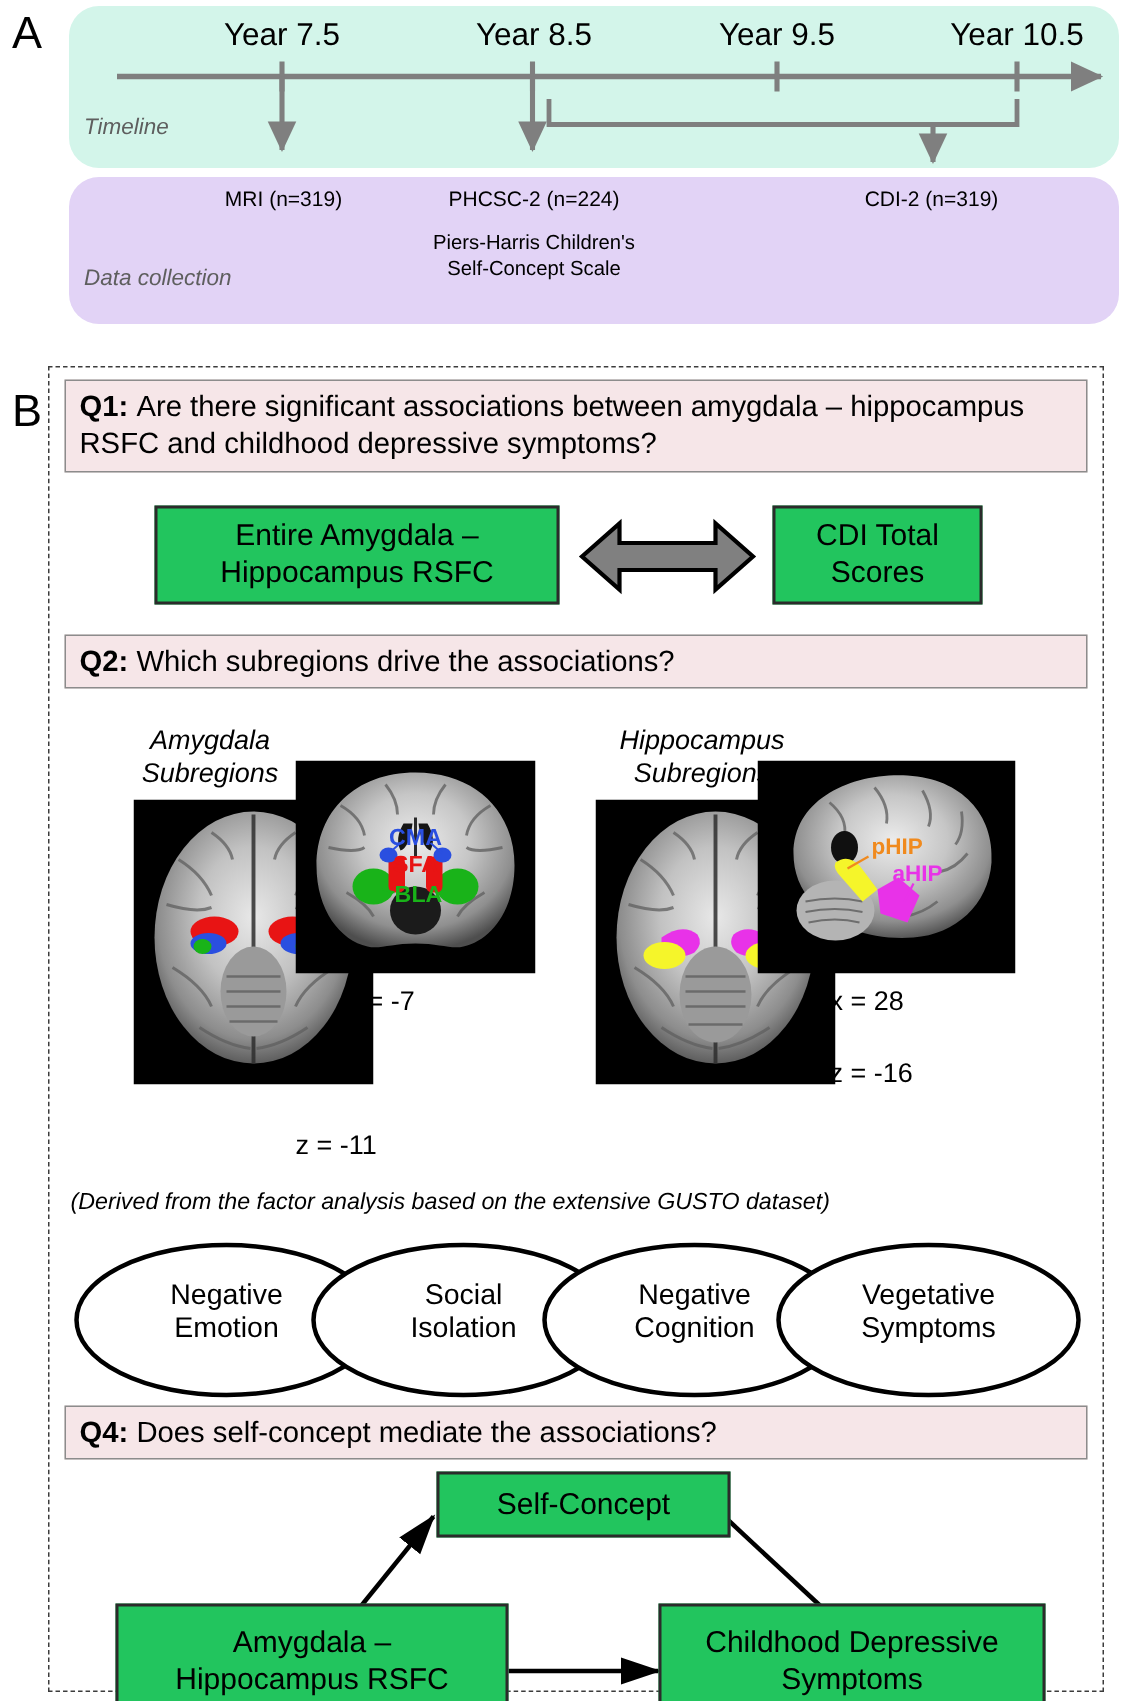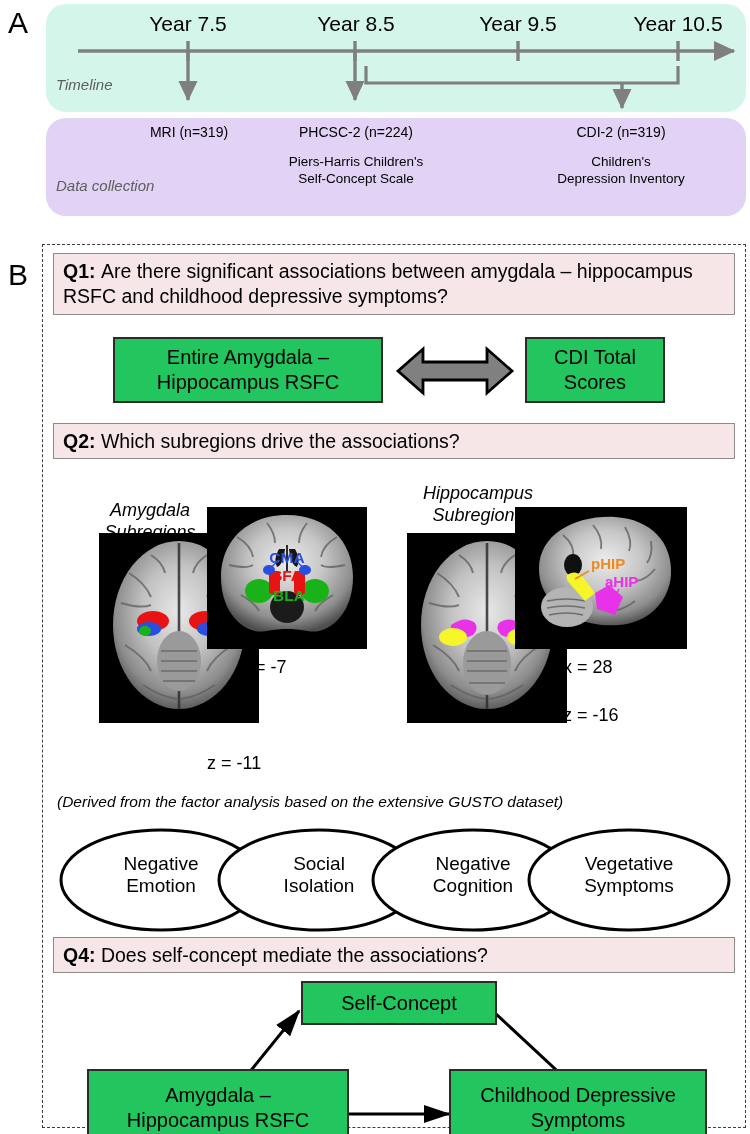--- a/index.html
+++ b/index.html
@@ -74,21 +74,21 @@
     width: 210px;
     line-height: 1.25;
     font-family: "Liberation Sans", sans-serif;
   }
 
   #timeline-svg { position: absolute; left: 0; top: 0; }
 
   
   #panel-b {
     position: absolute;
-    left: 42px; top: 244px;
+    left: 32px; top: 244px;
     width: 704px; height: 884px;
     border: 1.6px dashed #3c3c3c;
     background: #fff;
   }
 
   .q-header {
     position: absolute;
     left: 10px;
     width: 682px;
     background: #f6e6e8;
@@ -189,22 +189,20 @@
       <path d="M320,62 L320,79 L632,79 L632,62" fill="none" stroke="#7f7f7f" stroke-width="3.2"></path>
       <line x1="576" y1="79" x2="576" y2="104" stroke="#7f7f7f" stroke-width="3.4" marker-end="url(#tl-arrow)"></line>
     </svg>
 
     <div class="collect-title" style="left:38px; top:120px;">MRI (n=319)</div>
     <div class="collect-title" style="left:205px; top:120px;">PHCSC-2 (n=224)</div>
     <div class="collect-title" style="left:470px; top:120px;">CDI-2 (n=319)</div>
 
     <div class="collect-sub" style="left:205px; top:150px; white-space:pre-line;">Piers-Harris Children's
 Self-Concept Scale</div>
-    <div class="collect-sub" style="left:470px; top:150px; white-space:pre-line;">Children's
-Depression Inventory</div>
   </div>
 
   <div id="panel-b">
 
     <div class="q-header" style="top:8px; height:62px;">
       <b>Q1: </b>
       <span>Are there significant associations between amygdala – hippocampus RSFC and childhood depressive symptoms?</span>
     </div>
 
     <div class="wbox" style="left:70px; top:92px; width:270px; height:66px; white-space:pre-line;">Entire Amygdala –
@@ -215,21 +213,21 @@
     </svg>
 
     <div class="wbox" style="left:482px; top:92px; width:140px; height:66px; white-space:pre-line;">CDI Total
 Scores</div>
 
     <div class="q-header" style="top:178px; height:36px;">
       <b>Q2: </b>
       <span>Which subregions drive the associations?</span>
     </div>
 
-    <div class="side-title" style="left: 42px; top: 238px; width: 130px; white-space: pre-line; margin-top: 17px;" style2="">Amygdala
+    <div class="side-title" style="left: 42px; top: 238px; width: 130px; white-space: pre-line;" style2="">Amygdala
 Subregions</div>
 
     <svg class="brainwrap" style="left:56px; top:288px;" width="160" height="190">
       <defs>
         <radialGradient id="gmA" cx="50%" cy="42%" r="62%">
           <stop offset="0%" stop-color="#e8e8e8"></stop>
           <stop offset="45%" stop-color="#c2c2c2"></stop>
           <stop offset="78%" stop-color="#8d8d8d"></stop>
           <stop offset="100%" stop-color="#4a4a4a"></stop>
         </radialGradient>

